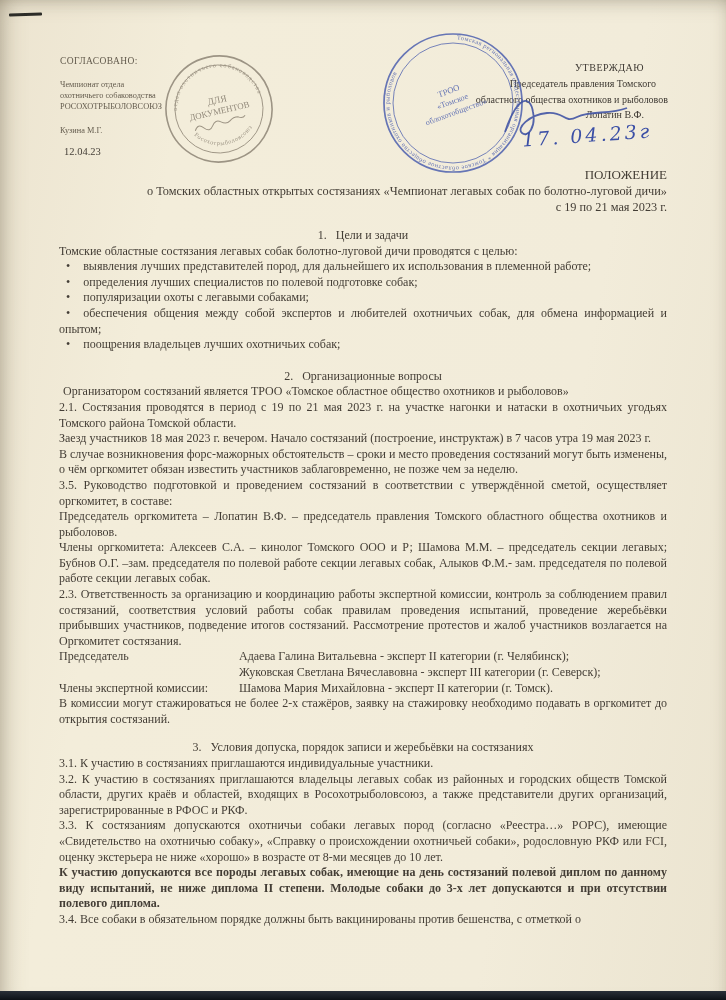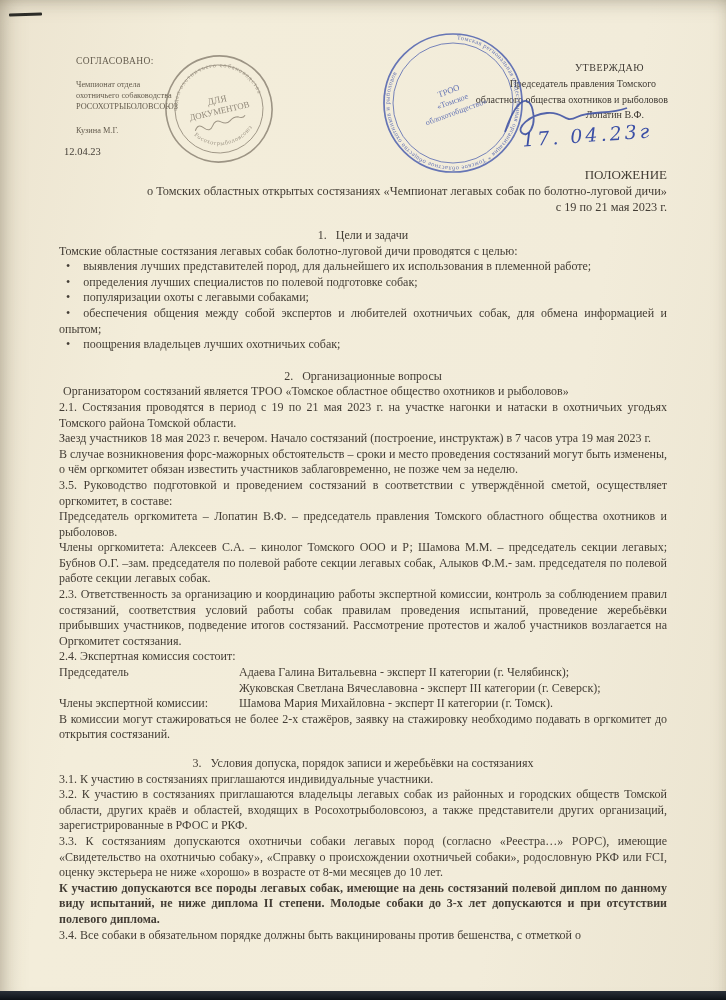--- a/index.html
+++ b/index.html
@@ -11,21 +11,21 @@
                 inset -10px 0 18px -14px rgba(96,86,62,.35),
                 inset 0 16px 22px -18px rgba(96,86,62,.4);
     font-family:"Liberation Serif","DejaVu Serif",serif; color:#433d35;
   }
   .corner-dash { position:absolute; left:9px; top:13px; width:33px; height:3px;
     background:#2c2c28; border-radius:1px; transform:rotate(-1.5deg); }
   .bottom-strip { position:absolute; left:0; bottom:0; width:726px; height:9px;
     background:linear-gradient(#2a3038,#0c1016); }
 
   
-  .approve-left { position:absolute; left:76px; top:56px; width:180px; color:#635b4d; }
+  .approve-left { position:absolute; left:60px; top:56px; width:180px; color:#635b4d; }
   .al-title { font-size:9.5px; letter-spacing:.4px; }
   .al-lines { margin-top:13px; font-size:8.3px; line-height:11px; width:120px; }
   .al-signer { margin-top:14px; font-size:8.3px; }
   .al-date { position:absolute; left:64px; top:146px; font-size:10.5px; color:#474139; }
 
   .stamp-left { position:absolute; left:162px; top:52px; width:114px; height:114px;
     opacity:.82; transform:rotate(-13deg); }
 
   
   .approve-right { position:absolute; right:58px; top:60px; width:340px; text-align:right;
@@ -136,21 +136,20 @@
 
     <div class="sec-head tight">2.   Организационные вопросы</div>
     <p class="body lead-sp">Организатором состязаний является ТРОО «Томское областное общество охотников и рыболовов»</p>
     <p class="body">2.1.   Состязания проводятся в период с 19 по 21 мая 2023 г. на участке нагонки и натаски в охотничьих угодьях Томского района Томской области.</p>
     <p class="body">Заезд участников 18 мая 2023 г. вечером. Начало состязаний (построение, инструктаж) в 7 часов утра 19 мая 2023 г.</p>
     <p class="body">В случае возникновения форс-мажорных обстоятельств – сроки и место проведения состязаний могут быть изменены, о чём оргкомитет обязан известить участников заблаговременно, не позже чем за неделю.</p>
     <p class="body">3.5.  Руководство подготовкой и проведением состязаний в соответствии с утверждённой сметой, осуществляет оргкомитет, в составе:</p>
     <p class="body">Председатель оргкомитета – Лопатин В.Ф. – председатель правления Томского областного общества охотников и рыболовов.</p>
     <p class="body">Члены оргкомитета: Алексеев С.А. – кинолог Томского ООО и Р; Шамова М.М. – председатель секции легавых; Бубнов О.Г. –зам. председателя по полевой работе секции легавых собак, Алыков Ф.М.- зам. председателя по полевой работе секции легавых собак.</p>
     <p class="body">2.3.  Ответственность за организацию и координацию работы экспертной комиссии, контроль за соблюдением правил состязаний, соответствия условий работы собак правилам проведения испытаний, проведение жеребьёвки прибывших участников, подведение итогов состязаний. Рассмотрение протестов и жалоб участников возлагается на Оргкомитет состязания.</p>
-    <p class="body">2.4. Экспертная комиссия состоит:</p>
     <div class="erow">
       <div class="elabel">Председатель</div>
       <div class="ename">Адаева Галина Витальевна  - эксперт II категории (г. Челябинск);</div>
     </div>
     <div class="erow">
       <div class="elabel"></div>
       <div class="ename">Жуковская Светлана Вячеславовна  - эксперт III категории (г. Северск);</div>
     </div>
     <div class="erow">
       <div class="elabel">Члены экспертной комиссии:</div>

